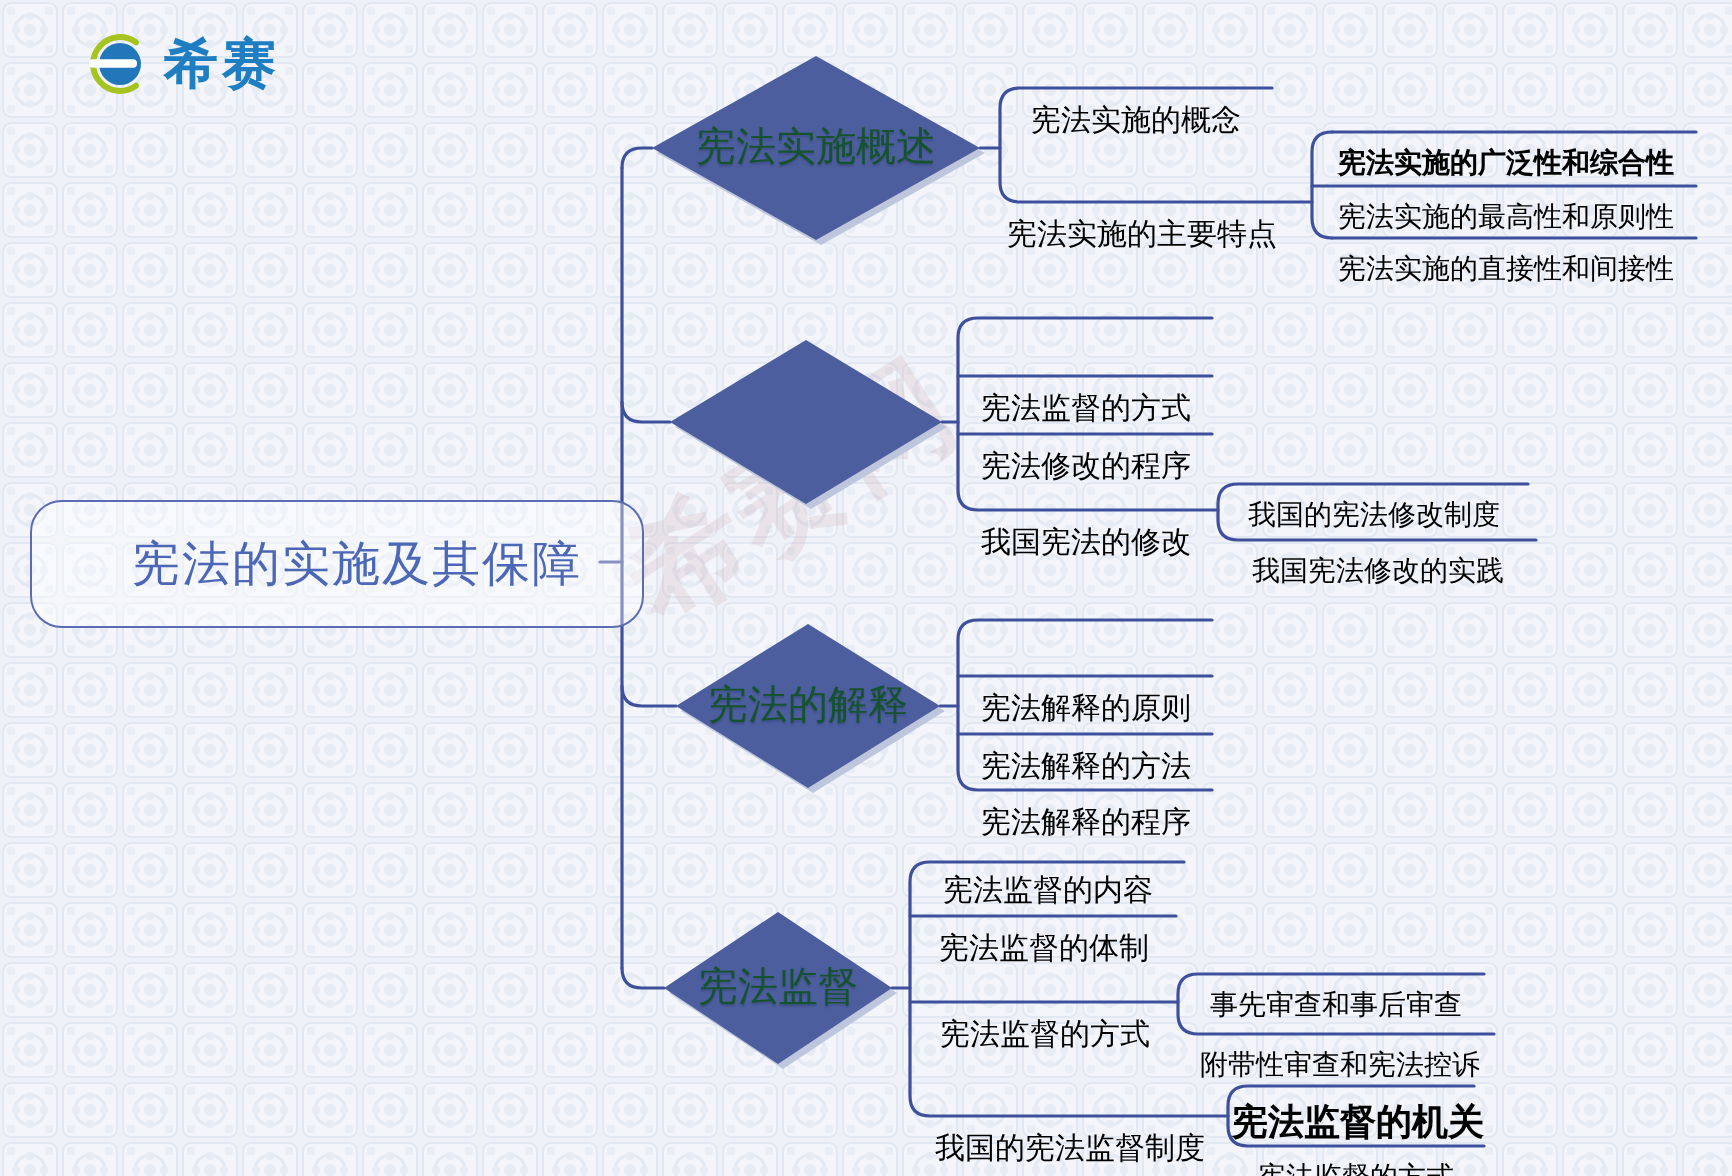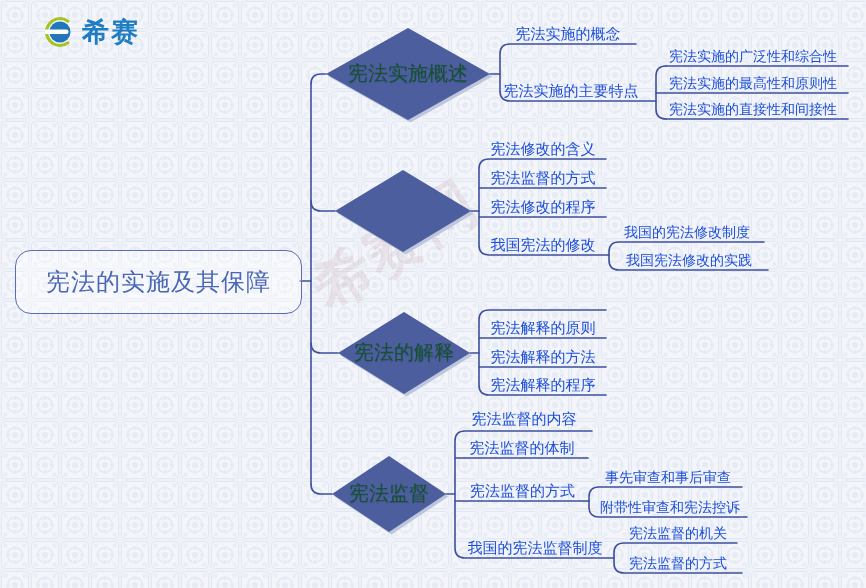--- a/index.html
+++ b/index.html
@@ -3,33 +3,33 @@
 <meta charset="utf-8">
 <style>
   html,body{margin:0;padding:0;background:#dfe3ec;}
   .stage{
     position:relative;width:866px;height:588px;overflow:hidden;
     font-family:"DejaVu Sans","Liberation Sans",sans-serif;
     background:#eef1f7;
   }
   svg.layer{position:absolute;left:0;top:0;}
   .lbl{
-    position:absolute;z-index:3;color:#1d4ed8;font-size:15px;line-height:1.25;
-    text-align:center;white-space:nowrap;overflow:visible;
+    position:absolute;z-index:3;color:#000000;font-size:15px;line-height:1.25;
+    text-align:center;white-space:nowrap;overflow:visible;margin-top:26px;
   }
   .dlbl{
     position:absolute;z-index:3;color:#14532d;font-size:20px;line-height:1.2;
     text-align:center;white-space:nowrap;font-weight:500;
     text-shadow:0 1px 1px rgba(40,50,100,.35);
   }
   .root-node{
     position:absolute;z-index:3;left:15px;top:250px;width:285px;height:62px;
     border:1.6px solid #5b6cb2;border-radius:16px;
     background:rgba(255,255,255,.38);
-    display:flex;align-items:center;justify-content:center;
+    display:flex;align-items:center;justify-content:center;padding-left:20px;
   }
   .root-node .root-text{
     color:#4b67b5;font-size:24px;letter-spacing:1px;white-space:nowrap;
   }
   .logo{
     position:absolute;z-index:4;left:42px;top:13px;height:38px;
     display:flex;align-items:center;gap:4px;
   }
   .logo .brand{
     color:#1f7ec2;font-size:27px;font-weight:bold;letter-spacing:2px;white-space:nowrap;
@@ -120,37 +120,36 @@
   <div class="root-node">
     <span class="root-text">宪法的实施及其保障</span>
   </div>
 
   <div class="dlbl" style="left:326px;top:61px;width:164px;">宪法实施概述</div>
   <div class="dlbl" style="left:338px;top:340px;width:132px;">宪法的解释</div>
   <div class="dlbl" style="left:332px;top:481px;width:114px;">宪法监督</div>
 
   <div class="lbl" style="left:498px;top:25px;width:140px;">宪法实施的概念</div>
   <div class="lbl" style="left:498px;top:82px;width:146px;">宪法实施的主要特点</div>
-  <div class="lbl" style="left:658px;top:48px;width:190px;font-size:14px;">宪法实施的广泛性和综合性</div>
+  <div class="lbl" style="left:658px;top:48px;width:190px;font-size:14px;font-weight:bold;">宪法实施的广泛性和综合性</div>
   <div class="lbl" style="left:658px;top:75px;width:190px;font-size:14px;">宪法实施的最高性和原则性</div>
   <div class="lbl" style="left:658px;top:101px;width:190px;font-size:14px;">宪法实施的直接性和间接性</div>
 
-  <div class="lbl" style="left:481px;top:140px;width:124px;">宪法修改的含义</div>
   <div class="lbl" style="left:481px;top:169px;width:124px;">宪法监督的方式</div>
   <div class="lbl" style="left:481px;top:198px;width:124px;">宪法修改的程序</div>
   <div class="lbl" style="left:481px;top:236px;width:124px;">我国宪法的修改</div>
   <div class="lbl" style="left:611px;top:224px;width:152px;font-size:14px;">我国的宪法修改制度</div>
   <div class="lbl" style="left:611px;top:252px;width:156px;font-size:14px;">我国宪法修改的实践</div>
 
   <div class="lbl" style="left:481px;top:319px;width:124px;">宪法解释的原则</div>
   <div class="lbl" style="left:481px;top:348px;width:124px;">宪法解释的方法</div>
   <div class="lbl" style="left:481px;top:376px;width:124px;">宪法解释的程序</div>
 
   <div class="lbl" style="left:457px;top:412px;width:134px;font-family:Liberation Mono, monospace;">宪法监督的内容</div>
   <div class="lbl" style="left:457px;top:439px;width:130px;">宪法监督的体制</div>
   <div class="lbl" style="left:457px;top:482px;width:131px;">宪法监督的方式</div>
   <div class="lbl" style="left:457px;top:539px;width:156px;">我国的宪法监督制度</div>
   <div class="lbl" style="left:591px;top:469px;width:154px;font-size:14px;">事先审查和事后审查</div>
   <div class="lbl" style="left:591px;top:499px;width:158px;font-size:14px;">附带性审查和宪法控诉</div>
-  <div class="lbl" style="left:616px;top:525px;width:124px;font-size:14px;">宪法监督的机关</div>
+  <div class="lbl" style="left:616px;top:525px;width:124px;font-size:18px;font-weight:bold;">宪法监督的机关</div>
   <div class="lbl" style="left:616px;top:555px;width:124px;font-size:14px;">宪法监督的方式</div>
 
 </div>
 
 </body></html>

